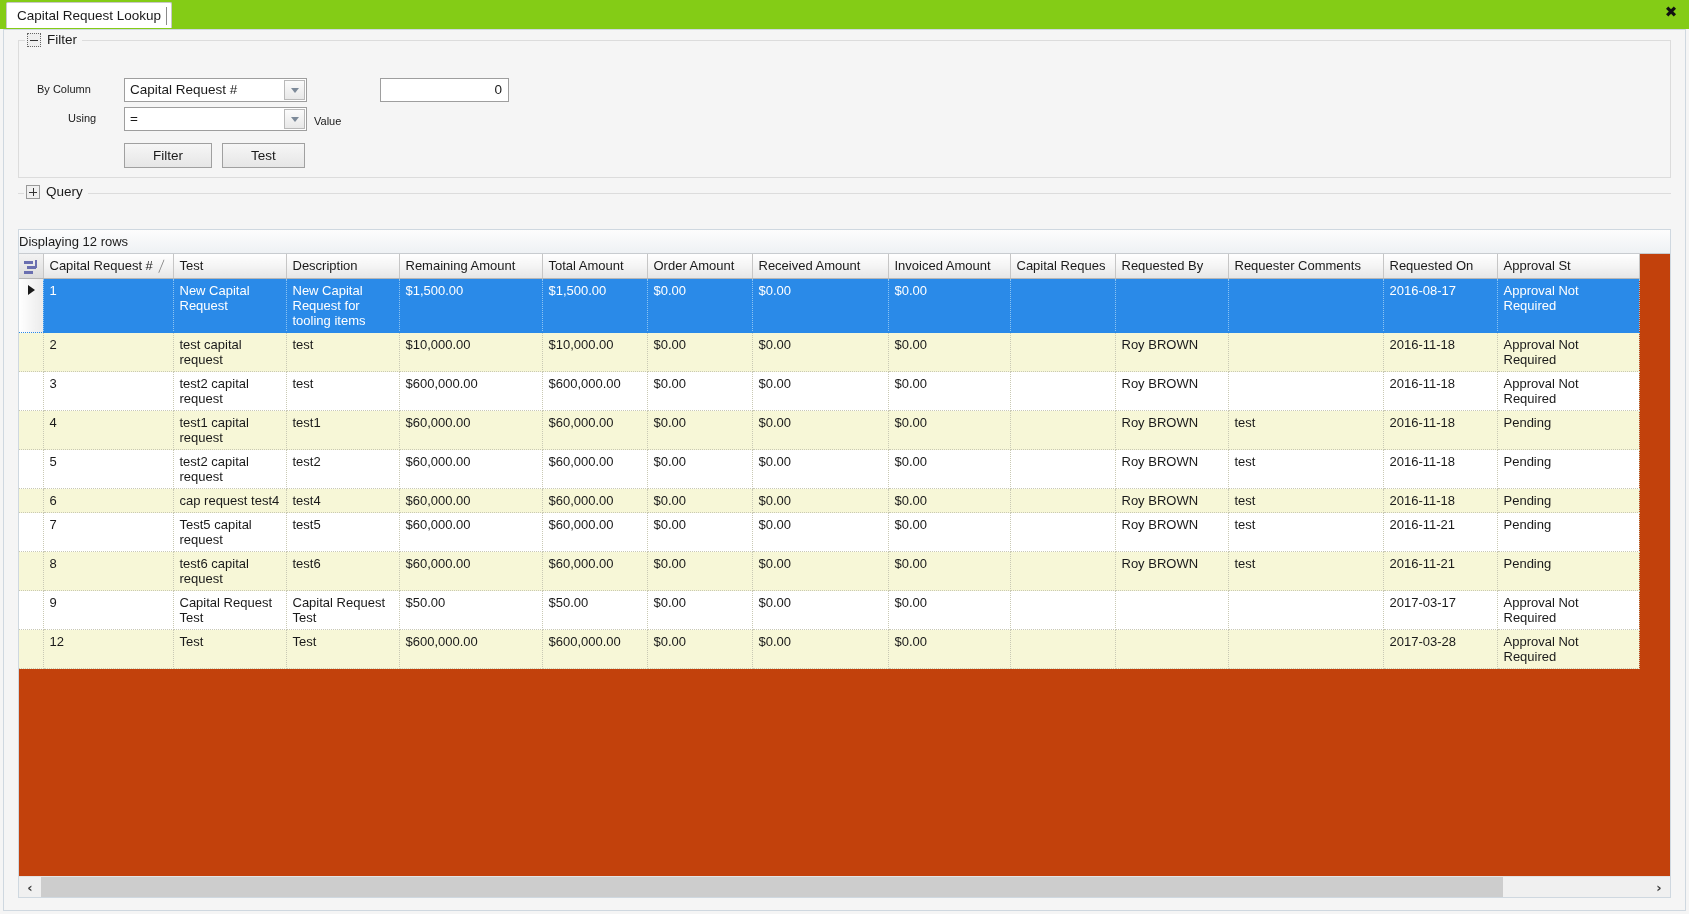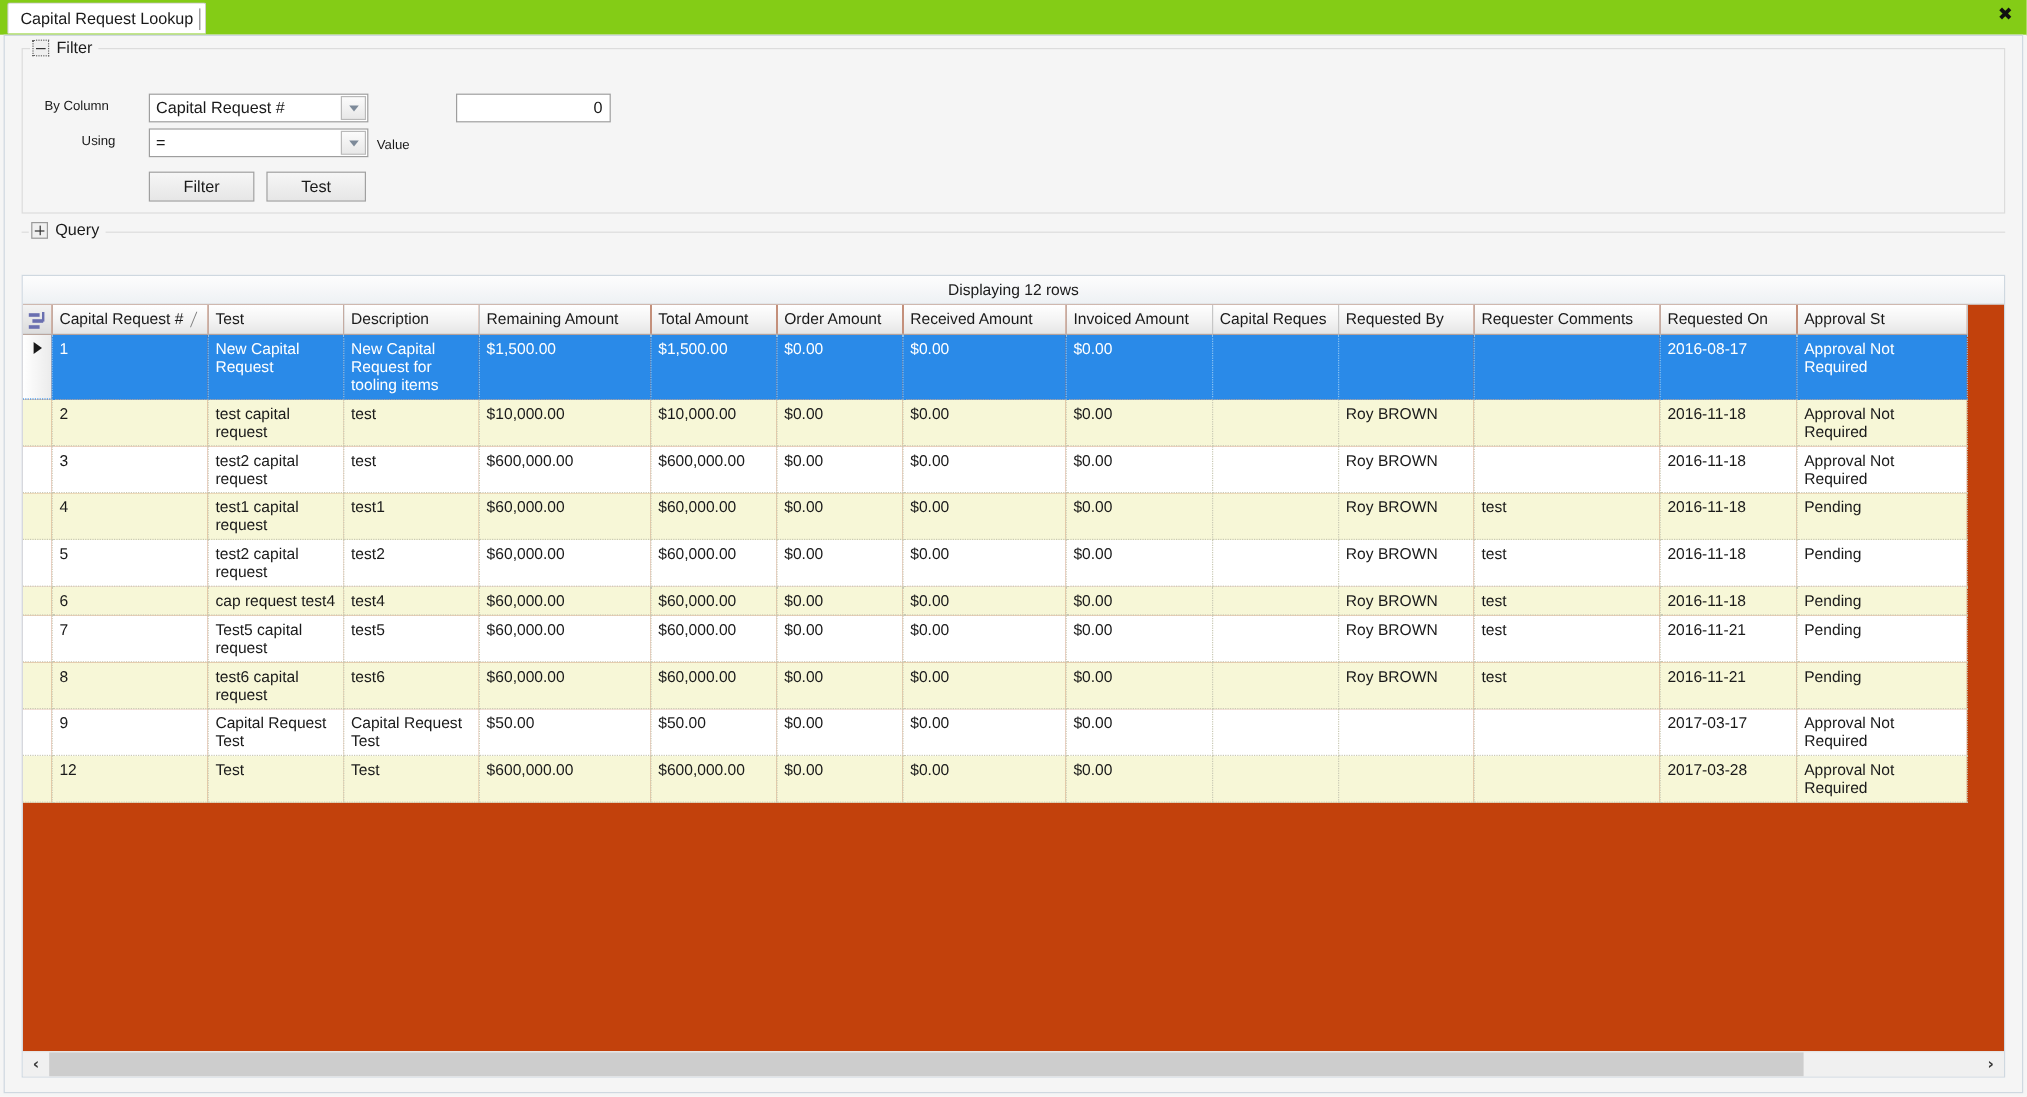--- a/index.html
+++ b/index.html
@@ -246,21 +246,21 @@
     right: 14px;
     bottom: 12px;
     border: 1px solid #cfd8e0;
     background: #ffffff;
     box-sizing: border-box;
     overflow: hidden;
   }
   .grid-title {
     height: 24px;
     line-height: 24px;
-    text-align: center;
+    text-align: left;
     font-size: 13px;
     color: #1a1a1a;
     background: linear-gradient(to bottom, #fdfdfd, #eef1f4);
     border-bottom: 1px solid #c8ccd0;
     box-sizing: border-box;
   }
   .grid-scroll {
     position: absolute;
     left: 0; right: 0;
     top: 24px;

